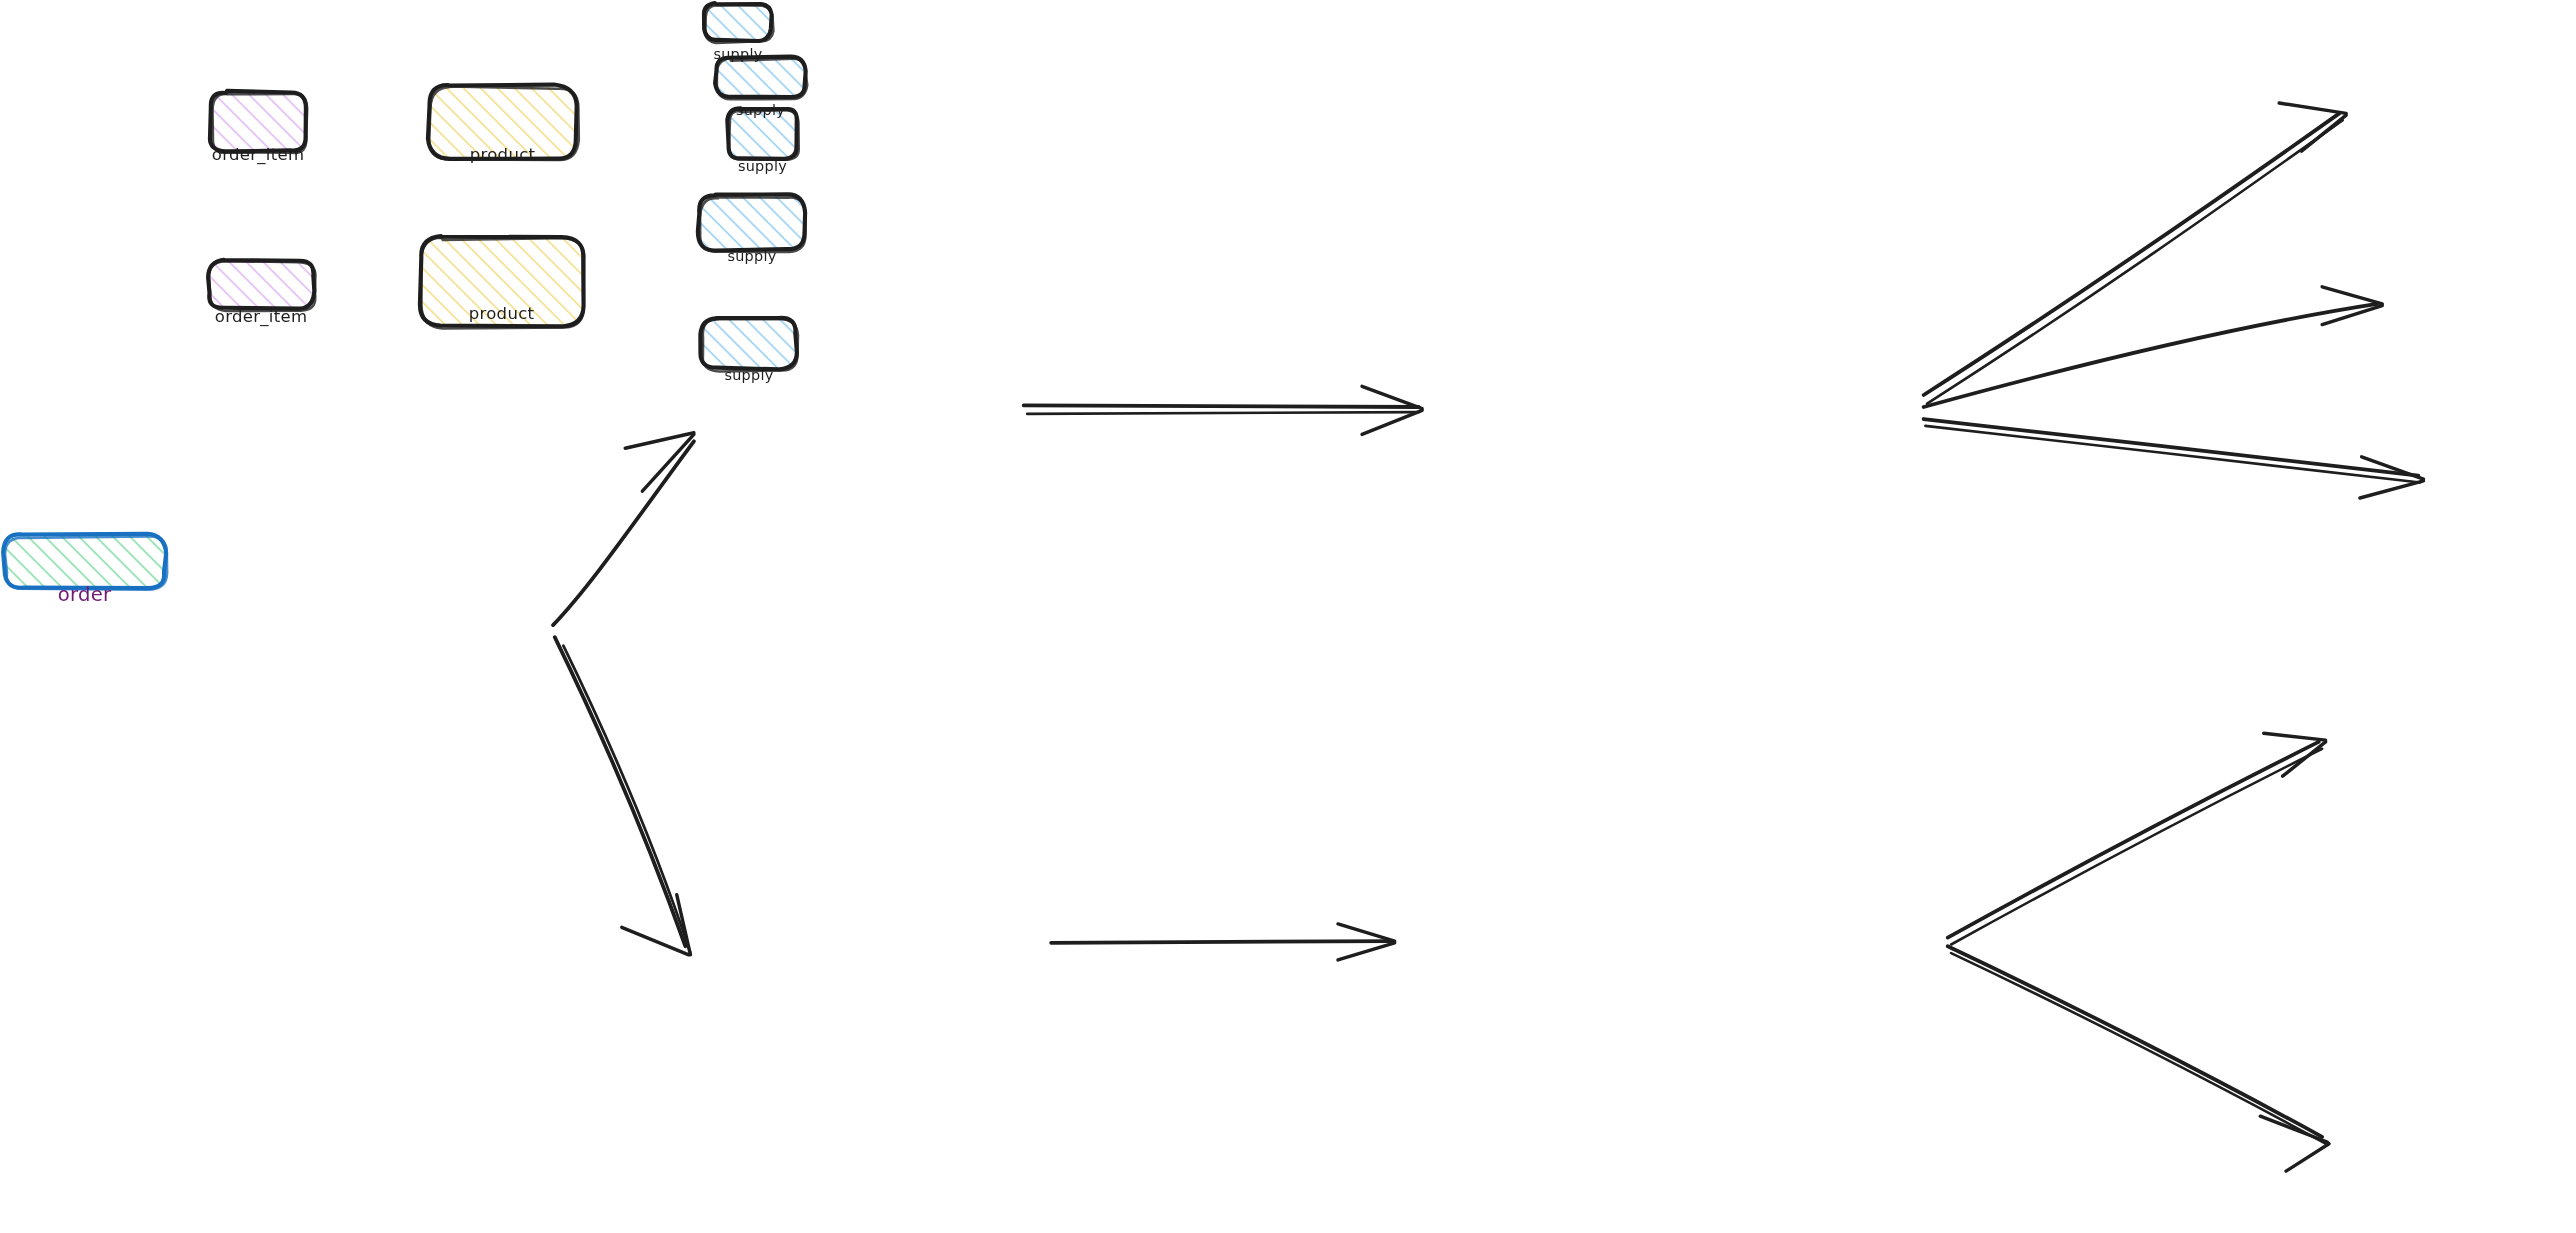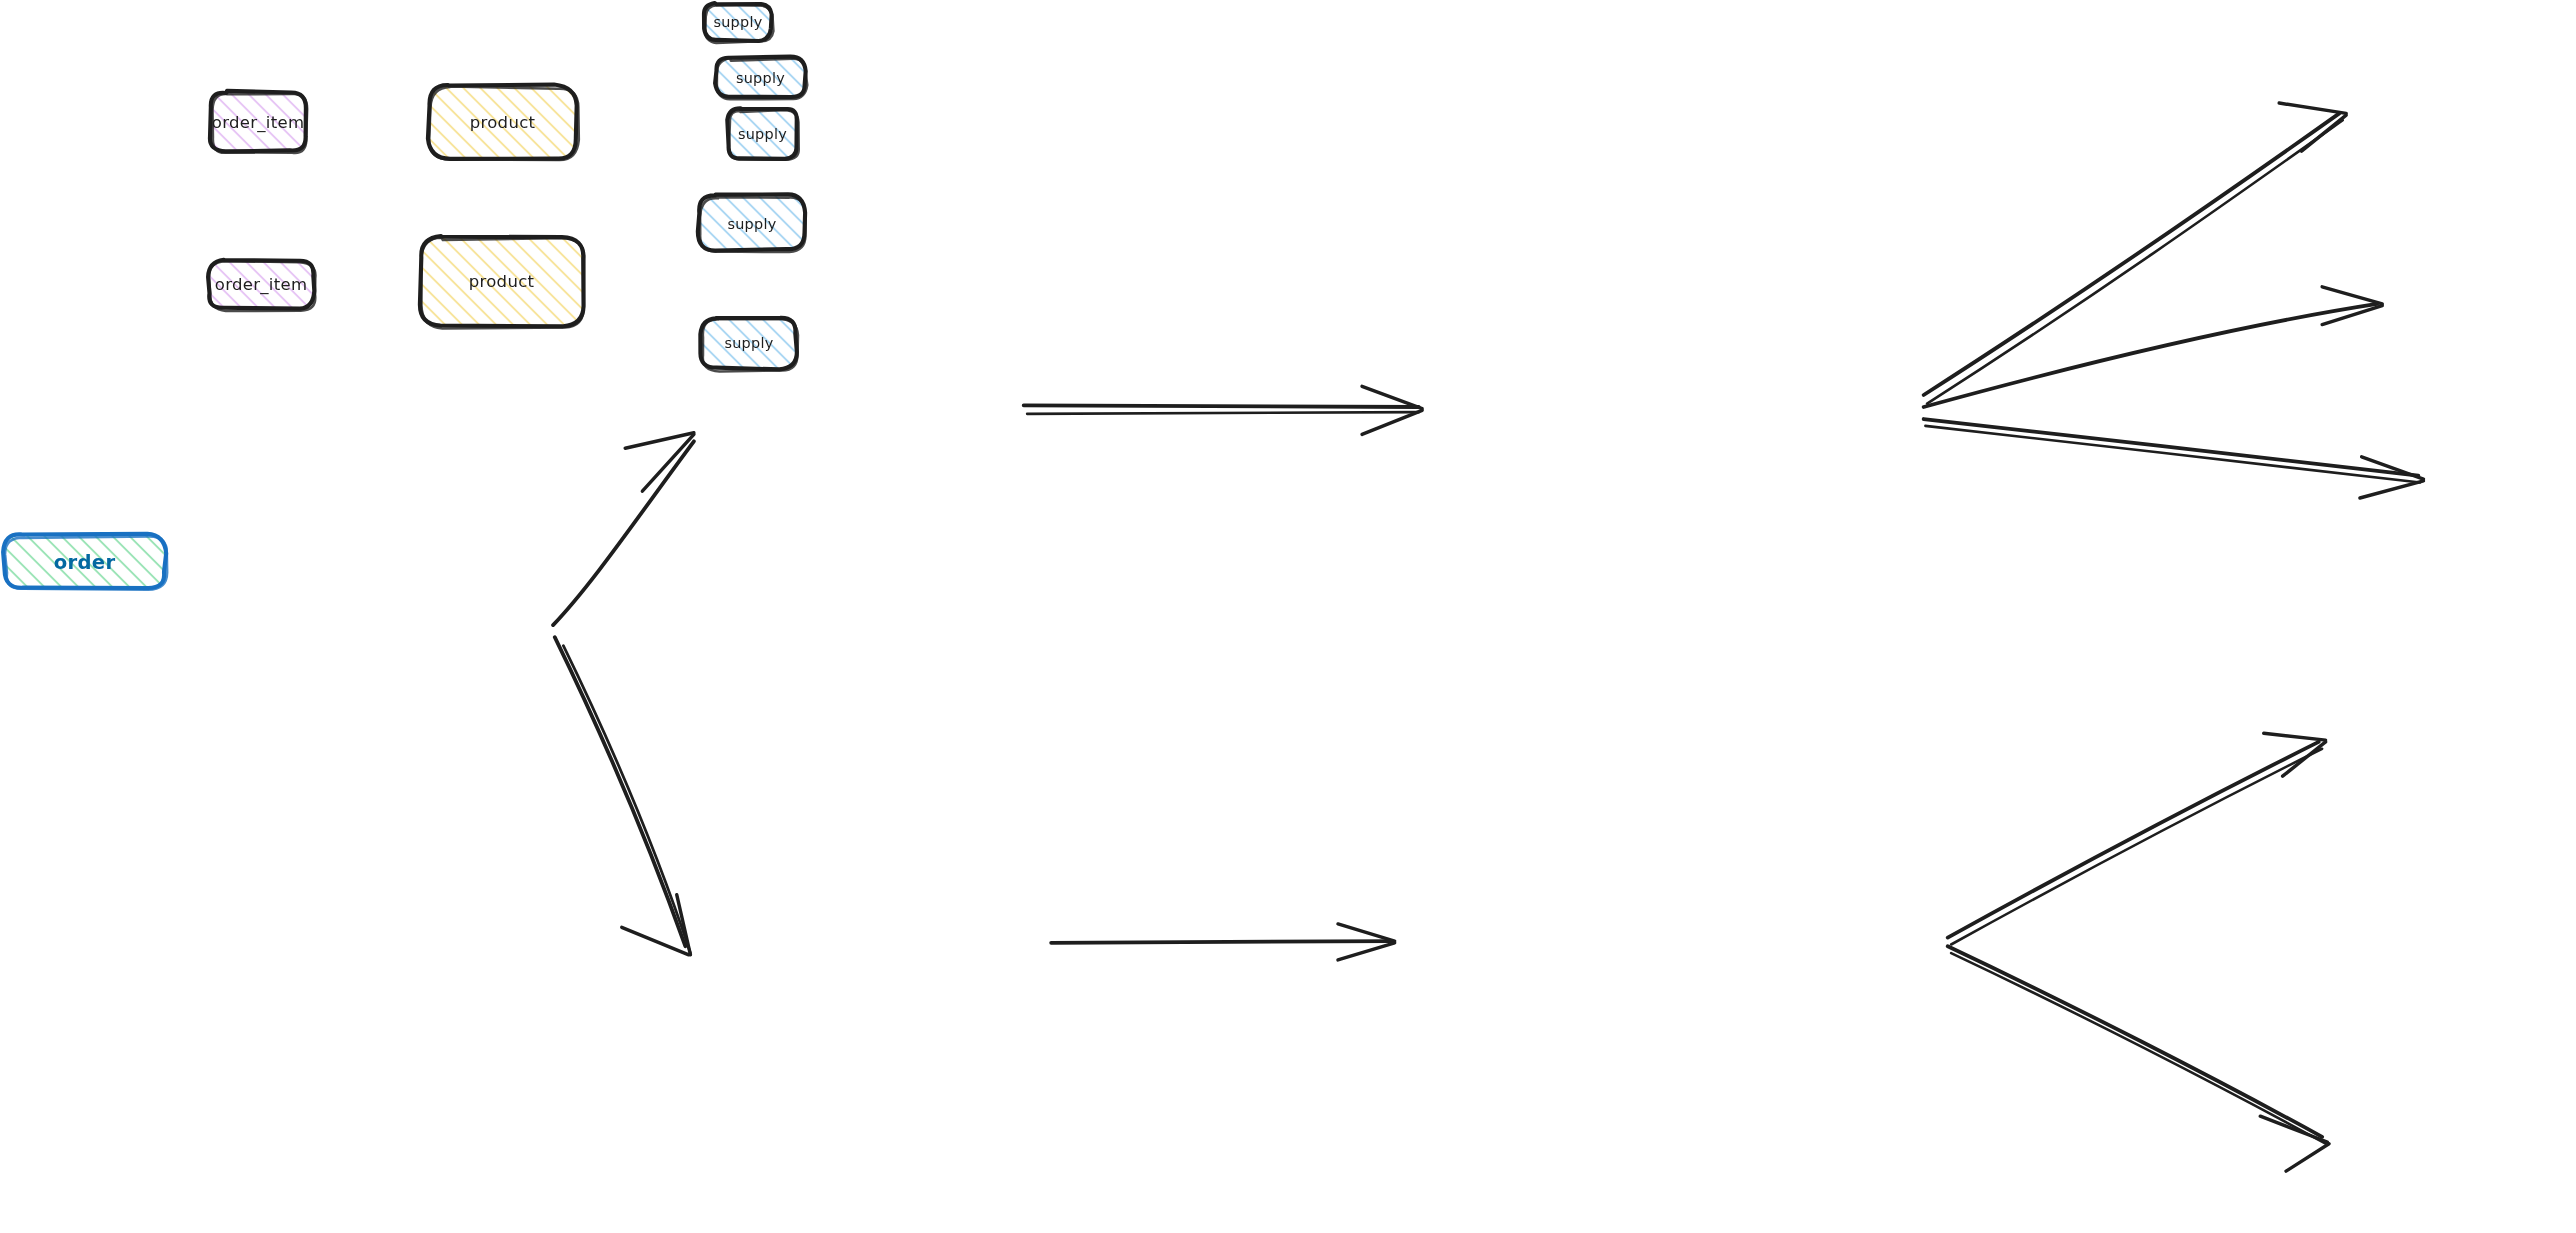--- a/index.html
+++ b/index.html
@@ -24,20 +24,21 @@
     position: absolute;
     display: flex;
     align-items: center;
     justify-content: center;
     color: #1e1e1e;
     font-family: "DejaVu Sans", sans-serif;
     font-weight: 400;
     letter-spacing: 0.3px;
     pointer-events: none;
     white-space: nowrap;
+    margin-top: 32px;
   }
   .node-hit {
     position: absolute;
     cursor: pointer;
   }
 </style>
 </head>
 <body>
 
 <svg id="canvas" viewBox="0 0 1572 718" preserveAspectRatio="none">
@@ -174,21 +175,21 @@
       </g>
       <g>
         <path d="M 416.8863663119526 185.1692818453499 L 454.2250838304055 185.13693144070203 Q 463.81178280231546 184.8255983625677 463.04622196923594 194.15280092595933 L 463.9518281800178 204.88678030482757 Q 464.10841322718187 214.23484225293421 453.77069540830564 215.1143908988734 L 417.19034617914 214.08343540792765 Q 407.6438031961676 214.09070280651127 407.80217196453594 205.41587935516642 L 407.77273919957224 194.55899456214613 Q 408.68484153801967 185.85303408379767 416.7263405433565 185.3959237544237 Z" fill="url(#hatch-blue)" stroke="none"></path>
         <path d="M 416.8863663119526 185.1692818453499 L 454.2250838304055 185.13693144070203 Q 463.81178280231546 184.8255983625677 463.04622196923594 194.15280092595933 L 463.9518281800178 204.88678030482757 Q 464.10841322718187 214.23484225293421 453.77069540830564 215.1143908988734 L 417.19034617914 214.08343540792765 Q 407.6438031961676 214.09070280651127 407.80217196453594 205.41587935516642 L 407.77273919957224 194.55899456214613 Q 408.68484153801967 185.85303408379767 416.7263405433565 185.3959237544237 Z" fill="none" stroke="#1e1e1e" stroke-width="2.4" stroke-linejoin="round"></path>
         <path d="M 418.3518281800178 185.8949674393305 L 455.70841322718184 185.94302938743712 Q 463.97069540830563 186.82257803337632 464.59034617914 195.09162254243057 L 464.3438031961676 205.89070280651126 Q 464.50217196453593 215.81587935516643 455.1727391995722 215.7508074276432 L 418.88484153801966 216.34484694929475 Q 408.3263405433565 215.8877366199208 409.2797814860707 206.98969111992542 L 409.30177777926434 196.43304098176523 Q 408.33399721030145 185.73760750805013 418.18389107219406 186.0709928681281 Z" fill="none" stroke="#1e1e1e" stroke-width="1.5" stroke-linejoin="round" opacity="0.8"></path>
       </g>
     </g>
 </svg>
 
 <div id="labels">
-    <div class="node-label" style="left: 4.1px; top: 535px; width: 161px; height: 54px; font-size: 19.6px; color: #0369a1; font-weight: bold;">order</div>
+    <div class="node-label" style="left: 4.1px; top: 535px; width: 161px; height: 54px; font-size: 19.6px; color: #701a75;">order</div>
     <div class="node-label" style="left: 210px; top: 92px; width: 96px; height: 60px; font-size: 16.5px; color: rgb(30, 30, 30);">order_item</div>
     <div class="node-label" style="left: 208px; top: 261px; width: 106px; height: 47px; font-size: 16.5px; color: rgb(30, 30, 30);">order_item</div>
     <div class="node-label" style="left: 429px; top: 86px; width: 147px; height: 73px; font-size: 16.5px; color: rgb(30, 30, 30);">product</div>
     <div class="node-label" style="left: 420px; top: 237px; width: 163px; height: 89px; font-size: 16.5px; color: rgb(30, 30, 30);">product</div>
     <div class="node-label" style="left: 705px; top: 4.1px; width: 66px; height: 36px; font-size: 14.4px; color: rgb(30, 30, 30);">supply</div>
     <div class="node-label" style="left: 716px; top: 58px; width: 89px; height: 40px; font-size: 14.4px; color: rgb(30, 30, 30);">supply</div>
     <div class="node-label" style="left: 728px; top: 109px; width: 69px; height: 49px; font-size: 14.4px; color: rgb(30, 30, 30);">supply</div>
     <div class="node-label" style="left: 699px; top: 196px; width: 106px; height: 55px; font-size: 14.4px; color: rgb(30, 30, 30);">supply</div>
     <div class="node-label" style="left: 701px; top: 318px; width: 96px; height: 50px; font-size: 14.4px; color: rgb(30, 30, 30);">supply</div>
   </div>

